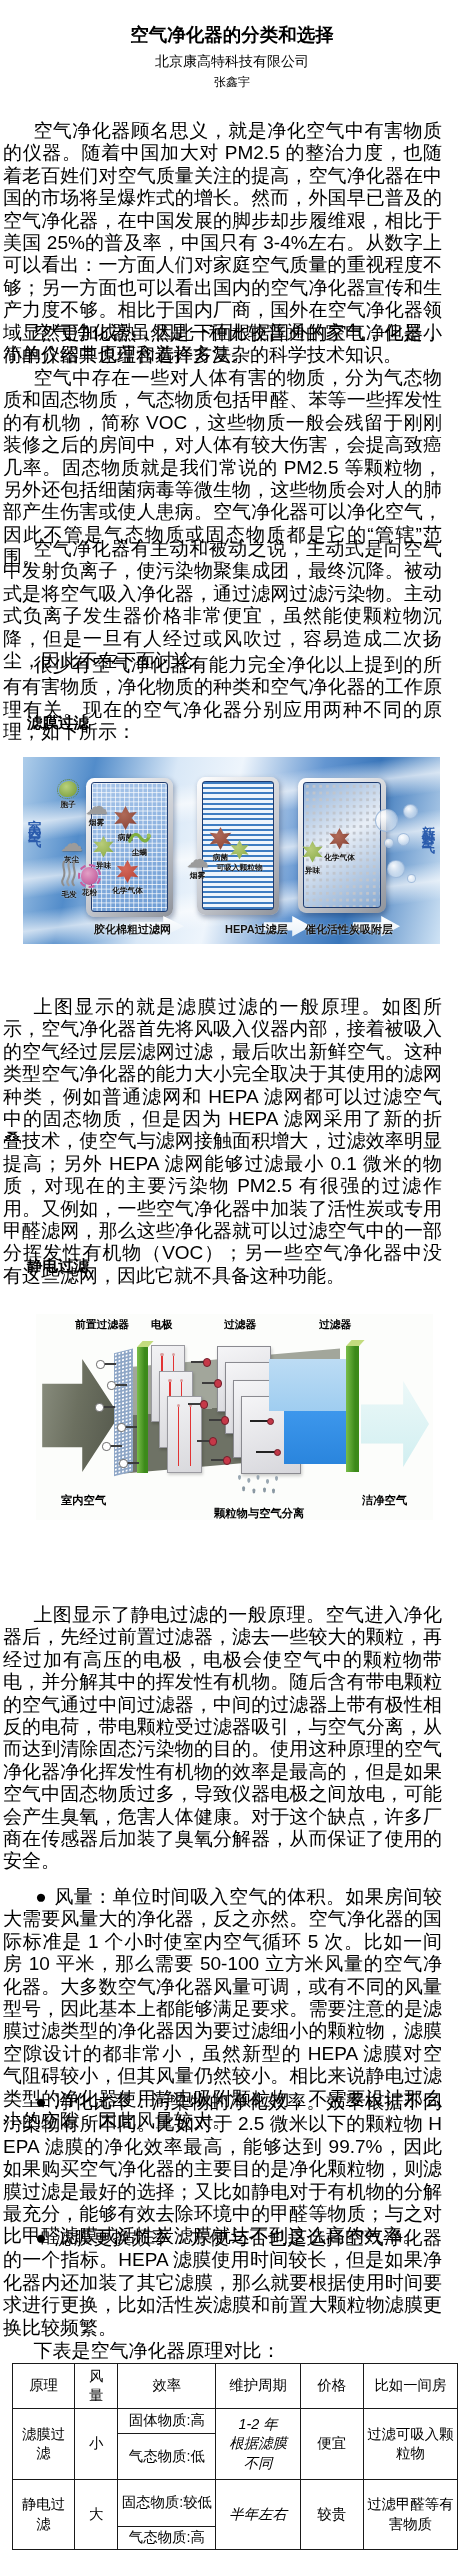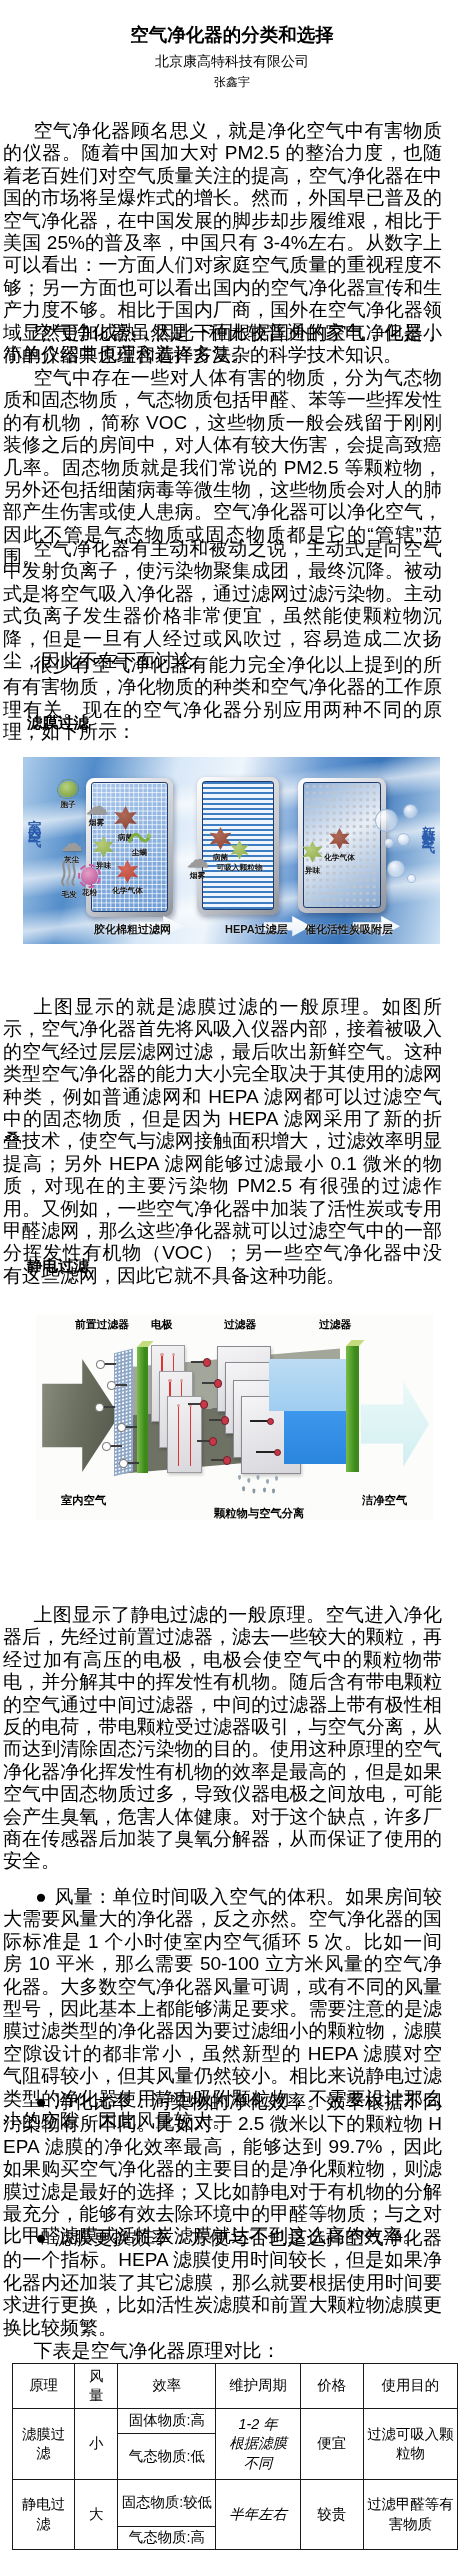--- a/index.html
+++ b/index.html
@@ -323,21 +323,21 @@
         <col style="width:63px">
         <col style="width:94px">
     </colgroup>
     <tbody>
         <tr style="height:45px">
       <th>原理</th>
       <th style="padding:0 10.3px">风量</th>
       <th>效率</th>
       <th>维护周期</th>
       <th>价格</th>
-      <th>使用目的</th>
+      <th>比如一间房</th>
     </tr>
     <tr style="height:70px">
       <td>滤膜过滤</td>
       <td>小</td>
       <td class="effcell">
         <div class="effwrap" style="height:70px">
           <div class="effsplit" style="height:24px">固体物质:高</div>
           <div style="flex:1">气态物质:低</div>
         </div>
       </td>

